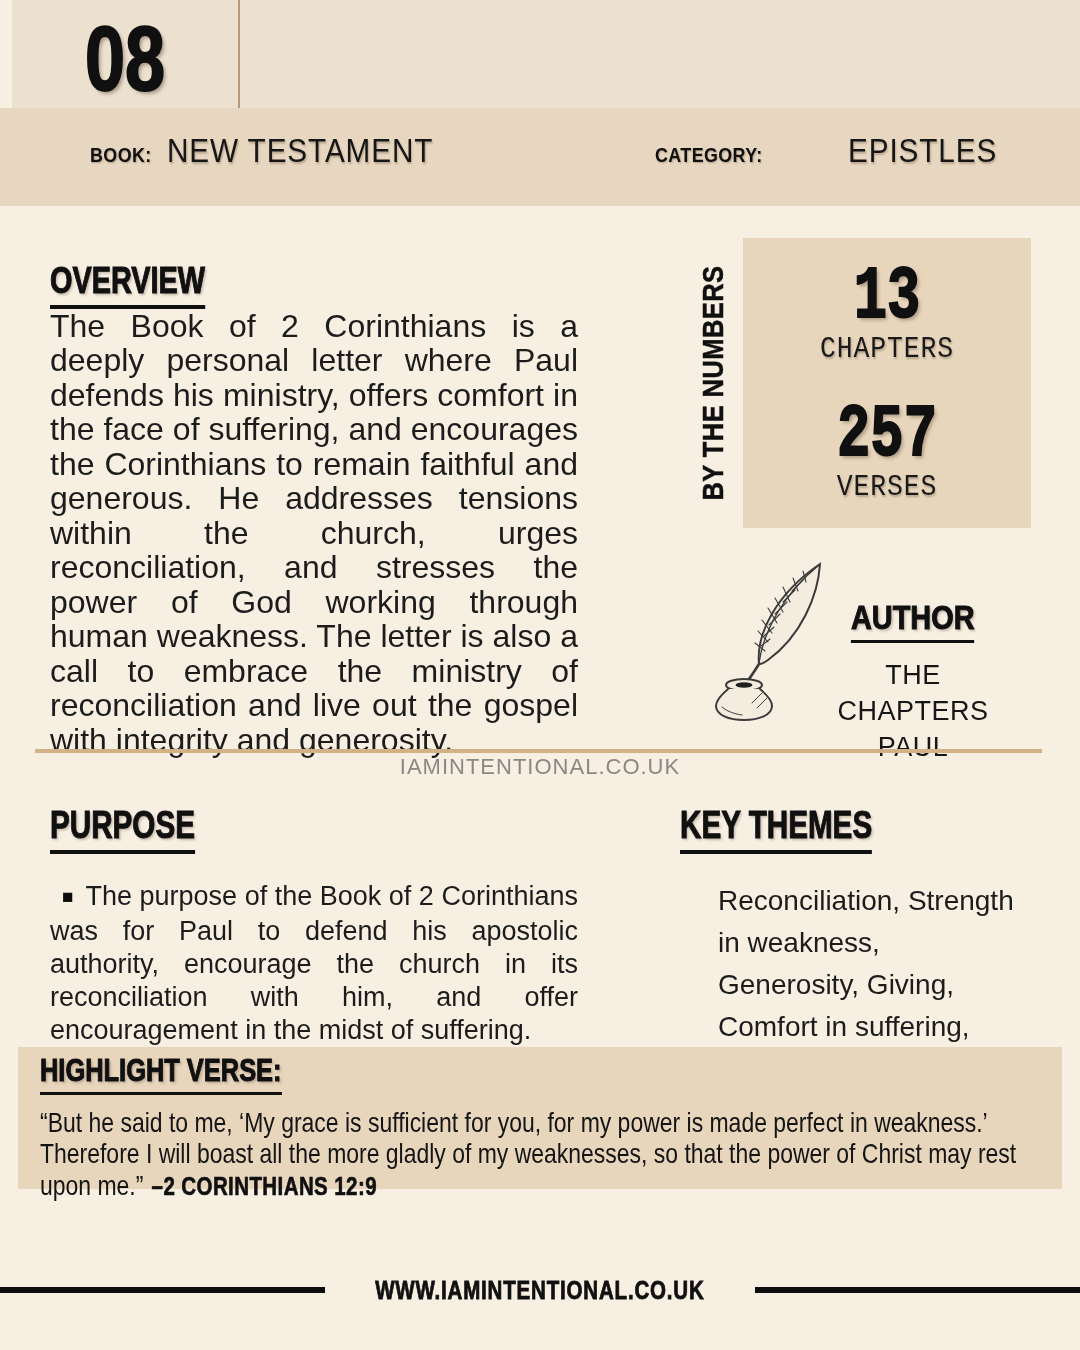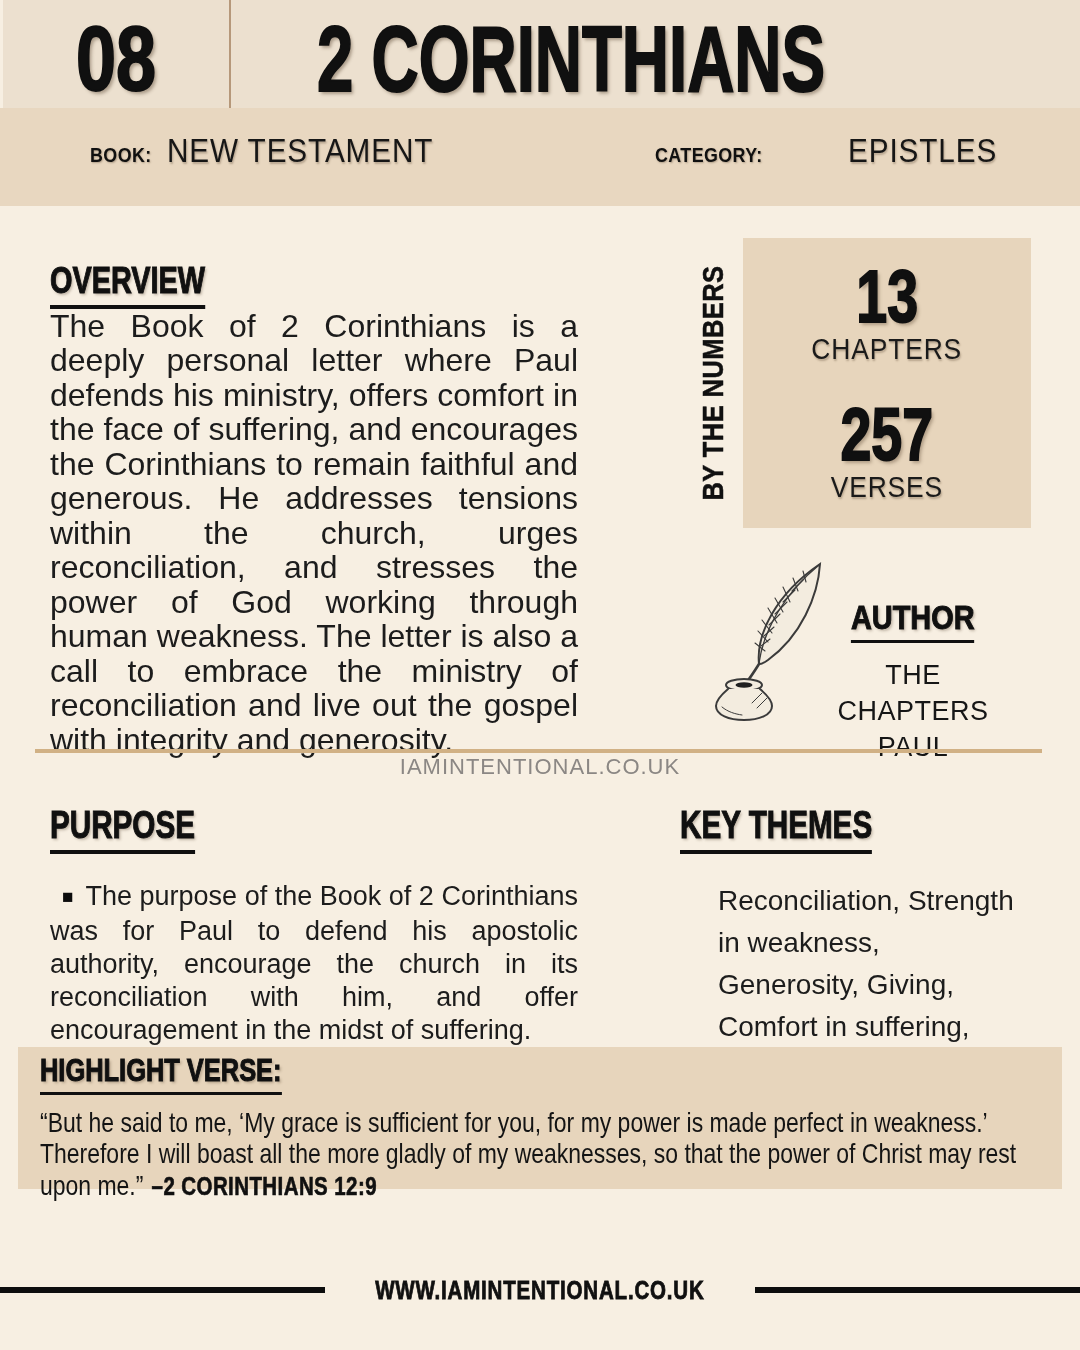--- a/index.html
+++ b/index.html
@@ -17,21 +17,21 @@
   .page{
     position:relative;
     width:1080px;height:1350px;
     background:var(--bg-cream);
     font-family:"Liberation Sans","DejaVu Sans",sans-serif;
     color:var(--body-ink);
     overflow:hidden;
   }
   
   .header-top{
-    position:absolute;left:3px;top:0;right:0;height:108px;
+    position:absolute;left:12px;top:0;right:0;height:108px;
     background:var(--bg-header);
     display:flex;align-items:center;
   }
   .num-cell{width:226px;display:flex;justify-content:center;padding-top:10px;}
   .page-number{
     font-size:90px;font-weight:bold;color:var(--ink);
     -webkit-text-stroke:2px var(--ink);
     display:inline-block;transform:scaleX(.8);transform-origin:50% 50%;
     text-shadow:3px 3px 4px rgba(70,50,30,.40);
     line-height:1;
@@ -77,22 +77,22 @@
   .overview{position:absolute;left:50px;top:262px;width:528px;}
   .overview .h-underline{font-size:37px;}
   .overview-body{
     font-size:32px;line-height:34.5px;
     text-align:justify;color:var(--body-ink);
   }
   
   .numbers-box{
     position:absolute;left:743px;top:238px;width:288px;height:290px;
     background:var(--bg-box);
-    display:flex;flex-direction:column;align-items:center;
-    padding-top:26px;text-align:center;
+    display:flex;flex-direction:column;
+    padding-top:26px;text-align:center;font-family:Liberation Mono, monospace;
   }
   .vertical-label-wrap{
     position:absolute;left:690px;top:238px;width:46px;height:290px;
     display:flex;align-items:center;justify-content:center;
   }
   .vertical-label{
     white-space:nowrap;font-size:30px;font-weight:bold;color:var(--ink);
     transform:rotate(-90deg) scaleX(.85);letter-spacing:.5px;
     -webkit-text-stroke:.5px var(--ink);
   }
@@ -163,23 +163,20 @@
 </head>
 <body>
 
 <div class="page">
 
   <div class="header-top">
     <div class="num-cell">
       <span class="page-number">08</span>
     </div>
     <div class="header-vline"></div>
-    <div class="title-cell">
-      <span class="page-title">2 CORINTHIANS</span>
-    </div>
   </div>
 
   <div class="header-bar">
     <span class="meta-label">BOOK:</span>
     <span class="meta-value">NEW TESTAMENT</span>
     <span class="meta-label category">CATEGORY:</span>
     <span class="meta-value category">EPISTLES</span>
   </div>
 
   <div class="overview">

